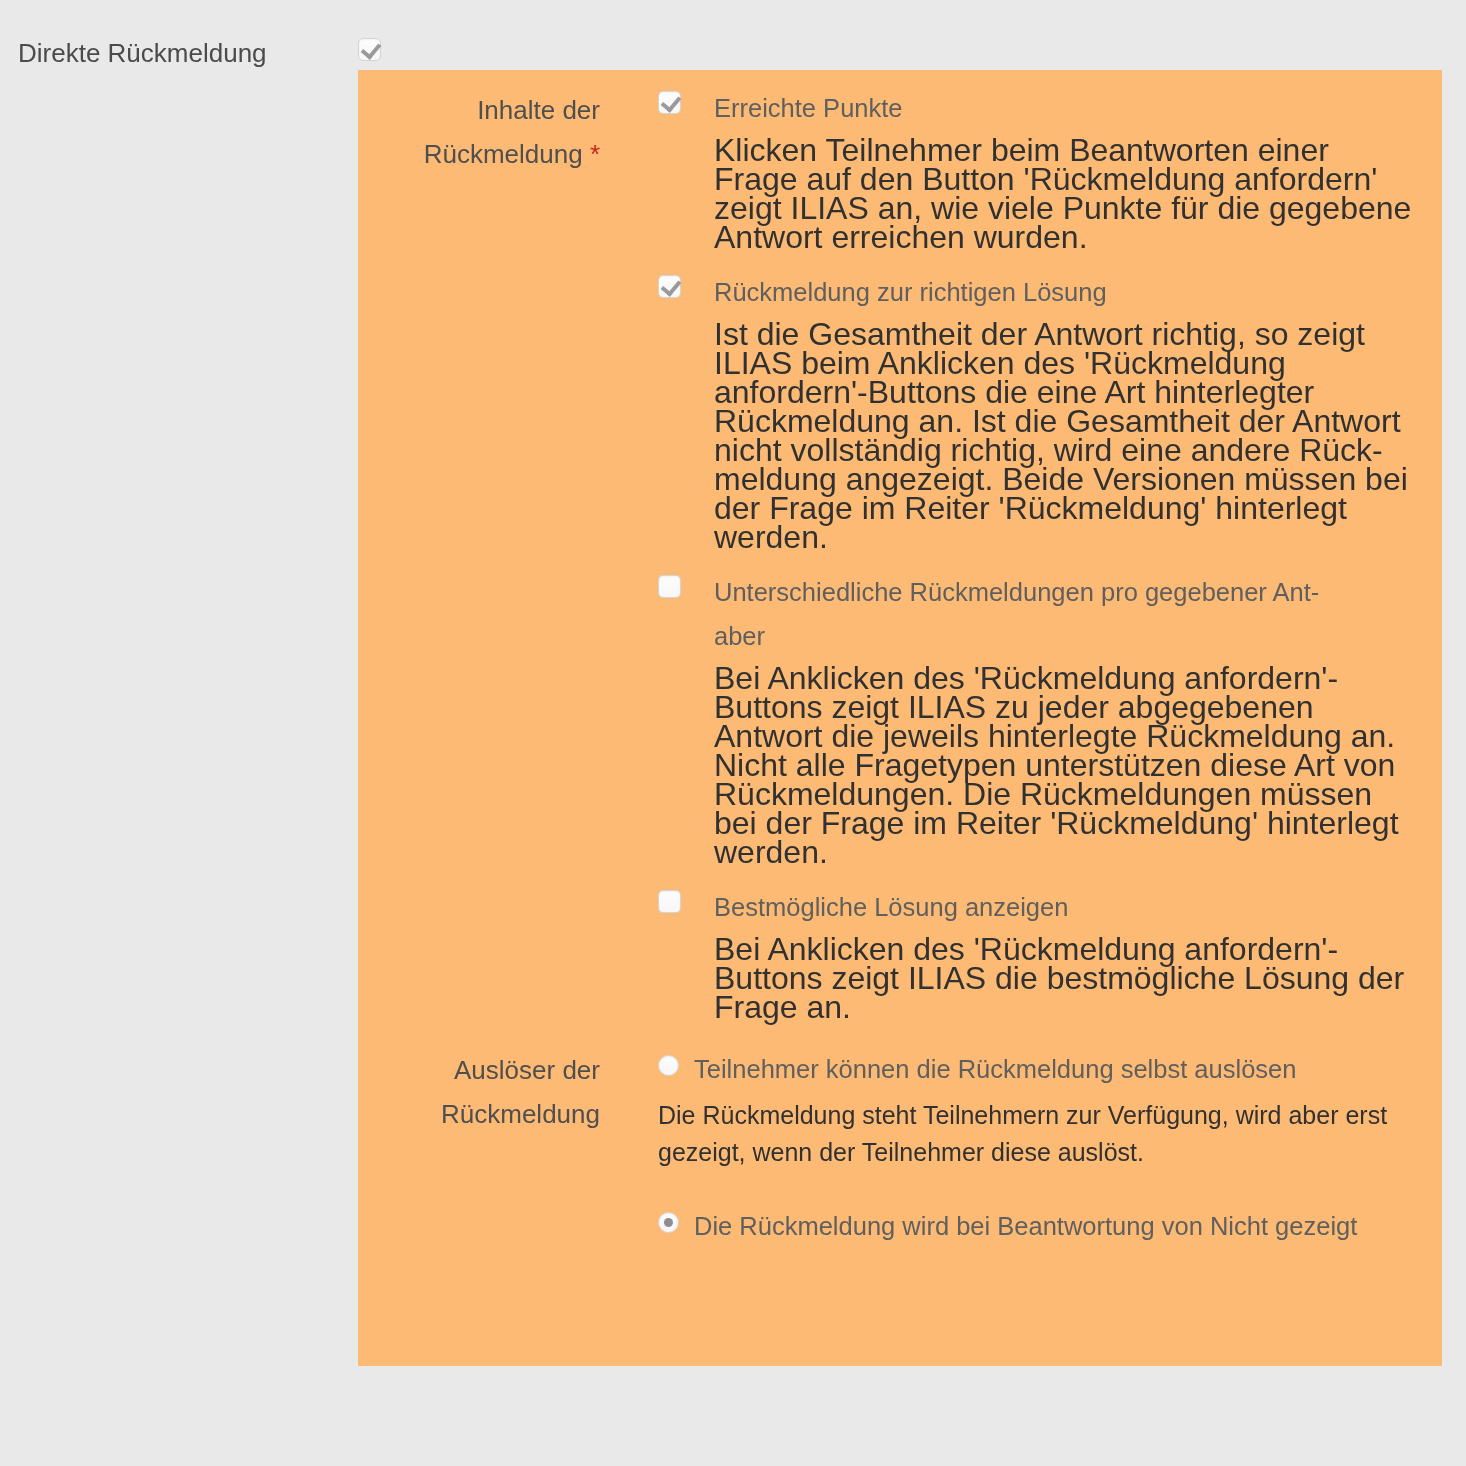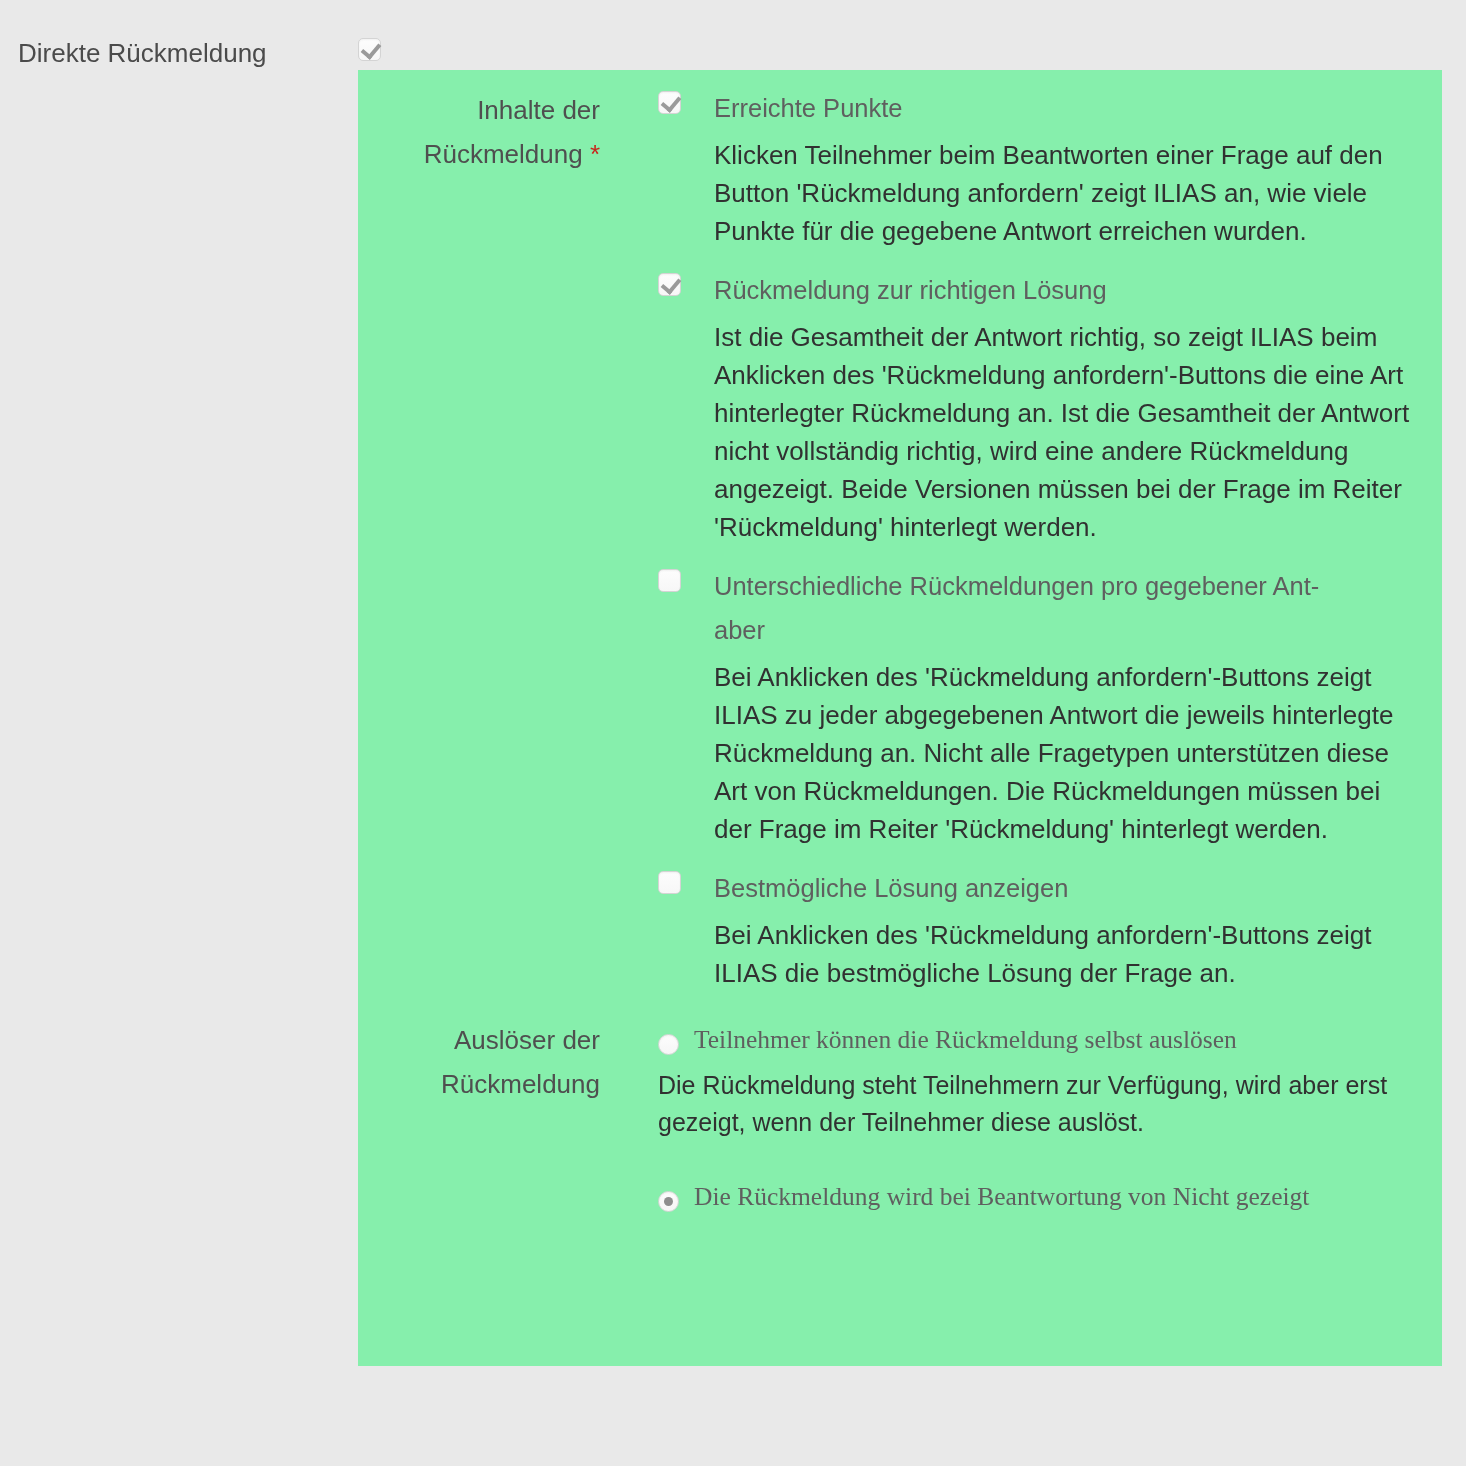--- a/index.html
+++ b/index.html
@@ -49,21 +49,21 @@
     width:9px; height:9px; border-radius:50%; background:#8e8e8e;
   }
 
   .byline {
     margin-top:22px; max-width:1000px;
     font-size:25px; line-height:37px; color:#313131;
   }
 
   .panel {
     margin-top:5px; margin-right:24px;
-    background:#86efac;
+    background:#fdba74;
     padding:10px 0 10px 0;
     min-height:1296px;
   }
 
   .sub-row { display:flex; align-items:flex-start; }
   .sub-label {
     width:226px; flex:0 0 226px; margin-left:16px;
     padding-top:8px; text-align:right;
     font-size:26px; line-height:44px; color:#4f4f4f;
   }
@@ -73,25 +73,25 @@
   .option { display:flex; align-items:flex-start; margin-bottom:18px;justify-content:flex-end; }
   .option .cbx { margin-top:5px; }
   .option-body { margin-left:33px; }
   .option-title {
     max-width:640px;
     font-size:25.5px; line-height:44px; color:#5f5f5f;
     margin-bottom:6px;
   }
   .option-desc {
     max-width:700px;
-    font-size:26px; line-height:38px; color:#313131;
+    font-size:32px; line-height:29px; color:#313131;
   }
 
   .radio-option { margin-bottom:32px; }
-  .radio-line { display:flex; align-items:center;font-family:Liberation Serif, serif; }
+  .radio-line { display:flex; align-items:flex-start; }
   .radio-line .radio { margin-top:9px; }
   .radio-title {
     margin-left:15px; max-width:690px;
     font-size:25.5px; line-height:47px; color:#5f5f5f;
   }
   .radio-desc {
     margin-top:4px; max-width:760px;
     font-size:25px; line-height:37px; color:#313131;
   }
 </style>

